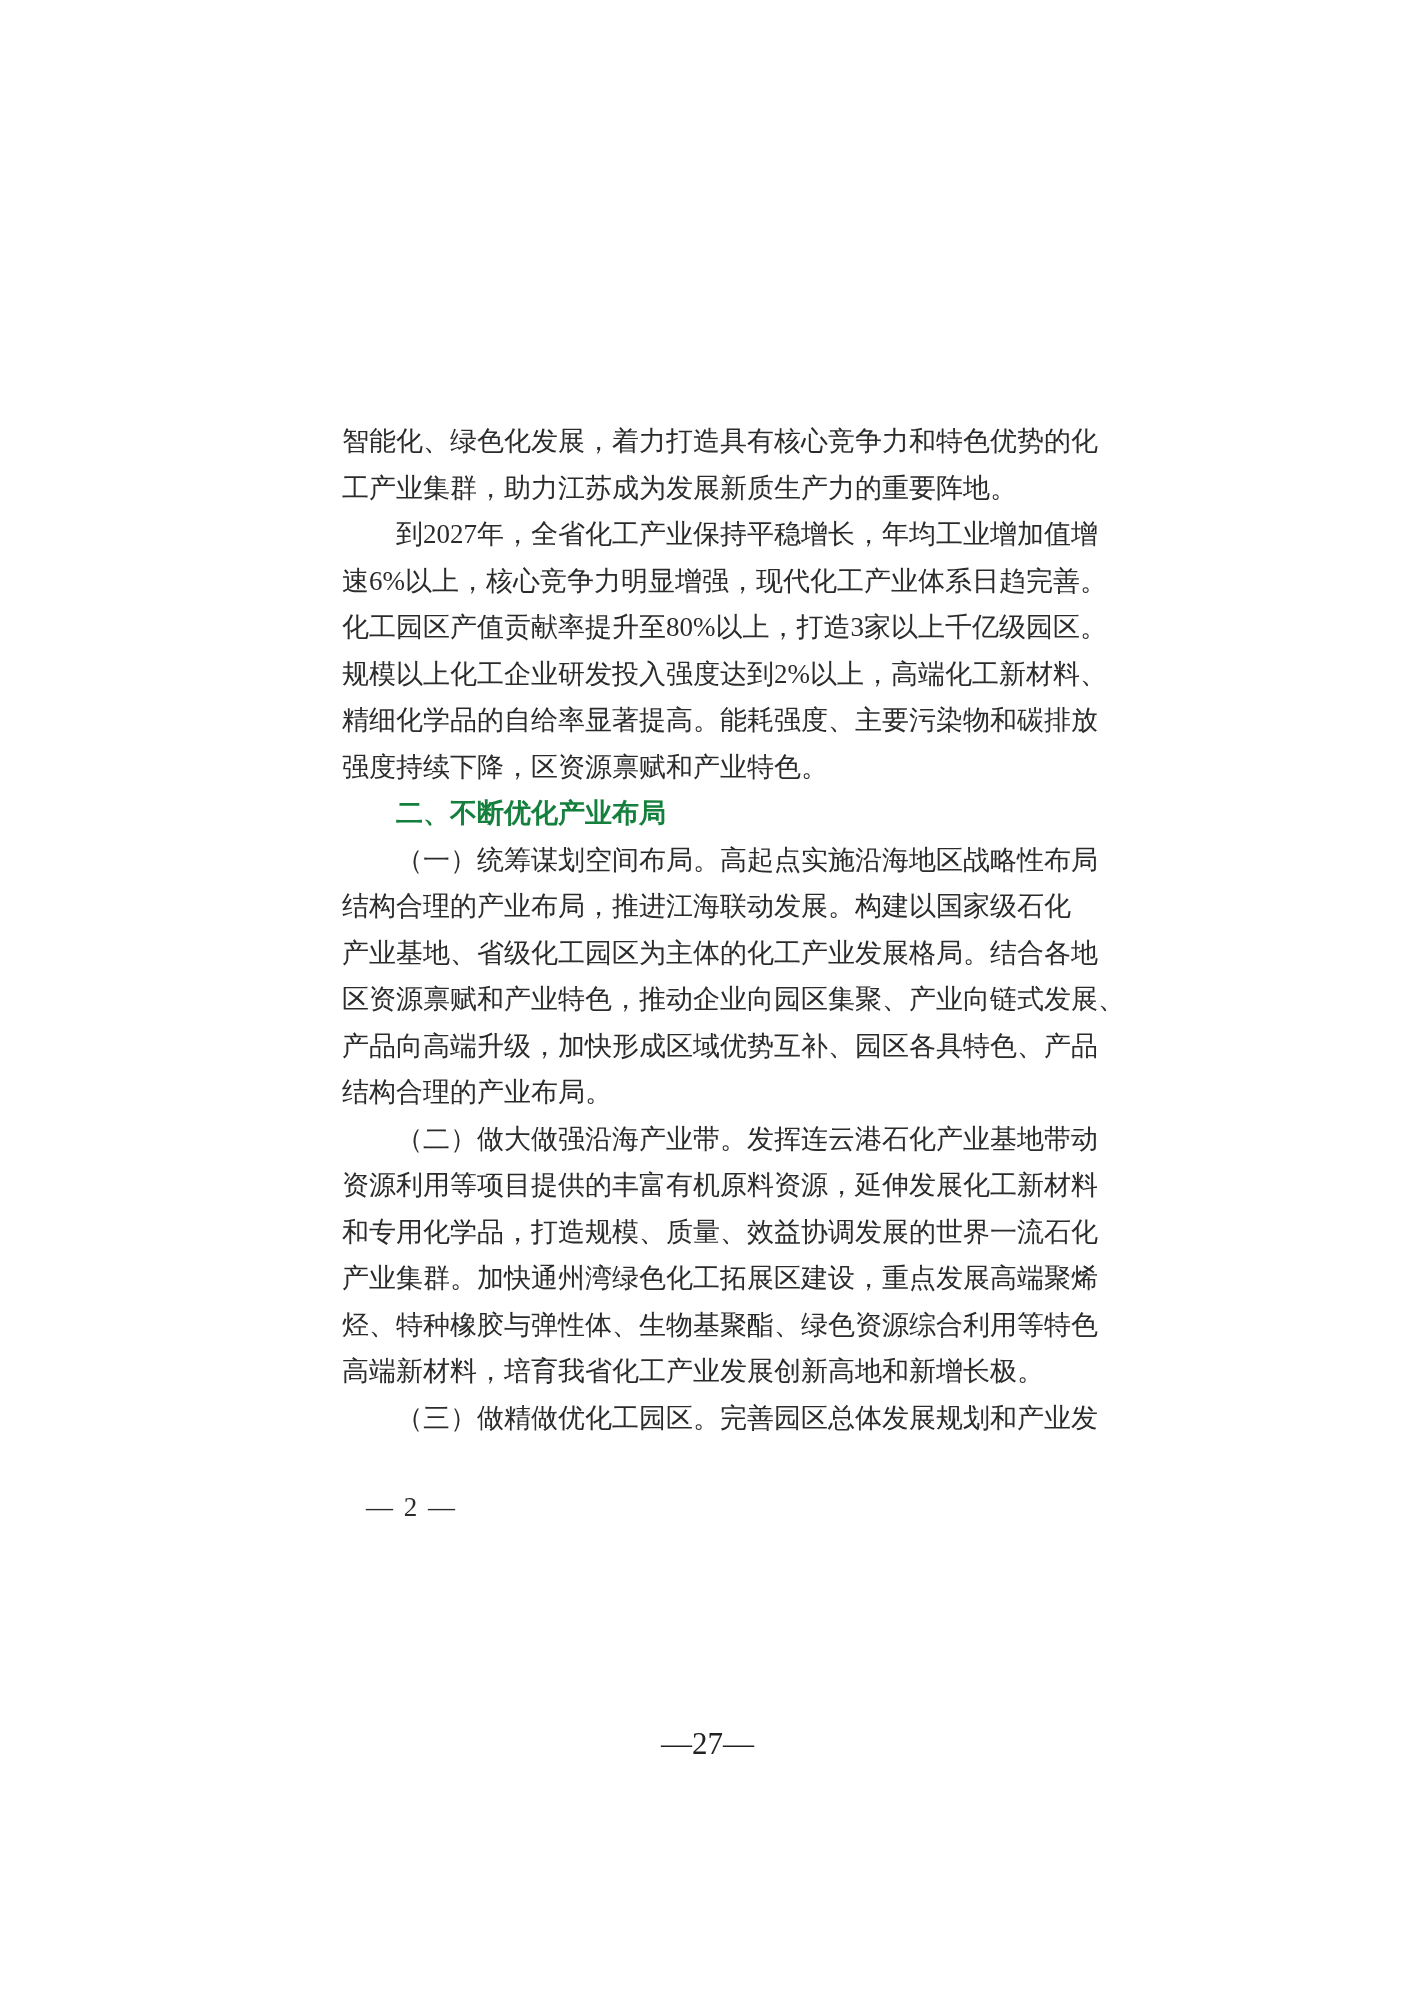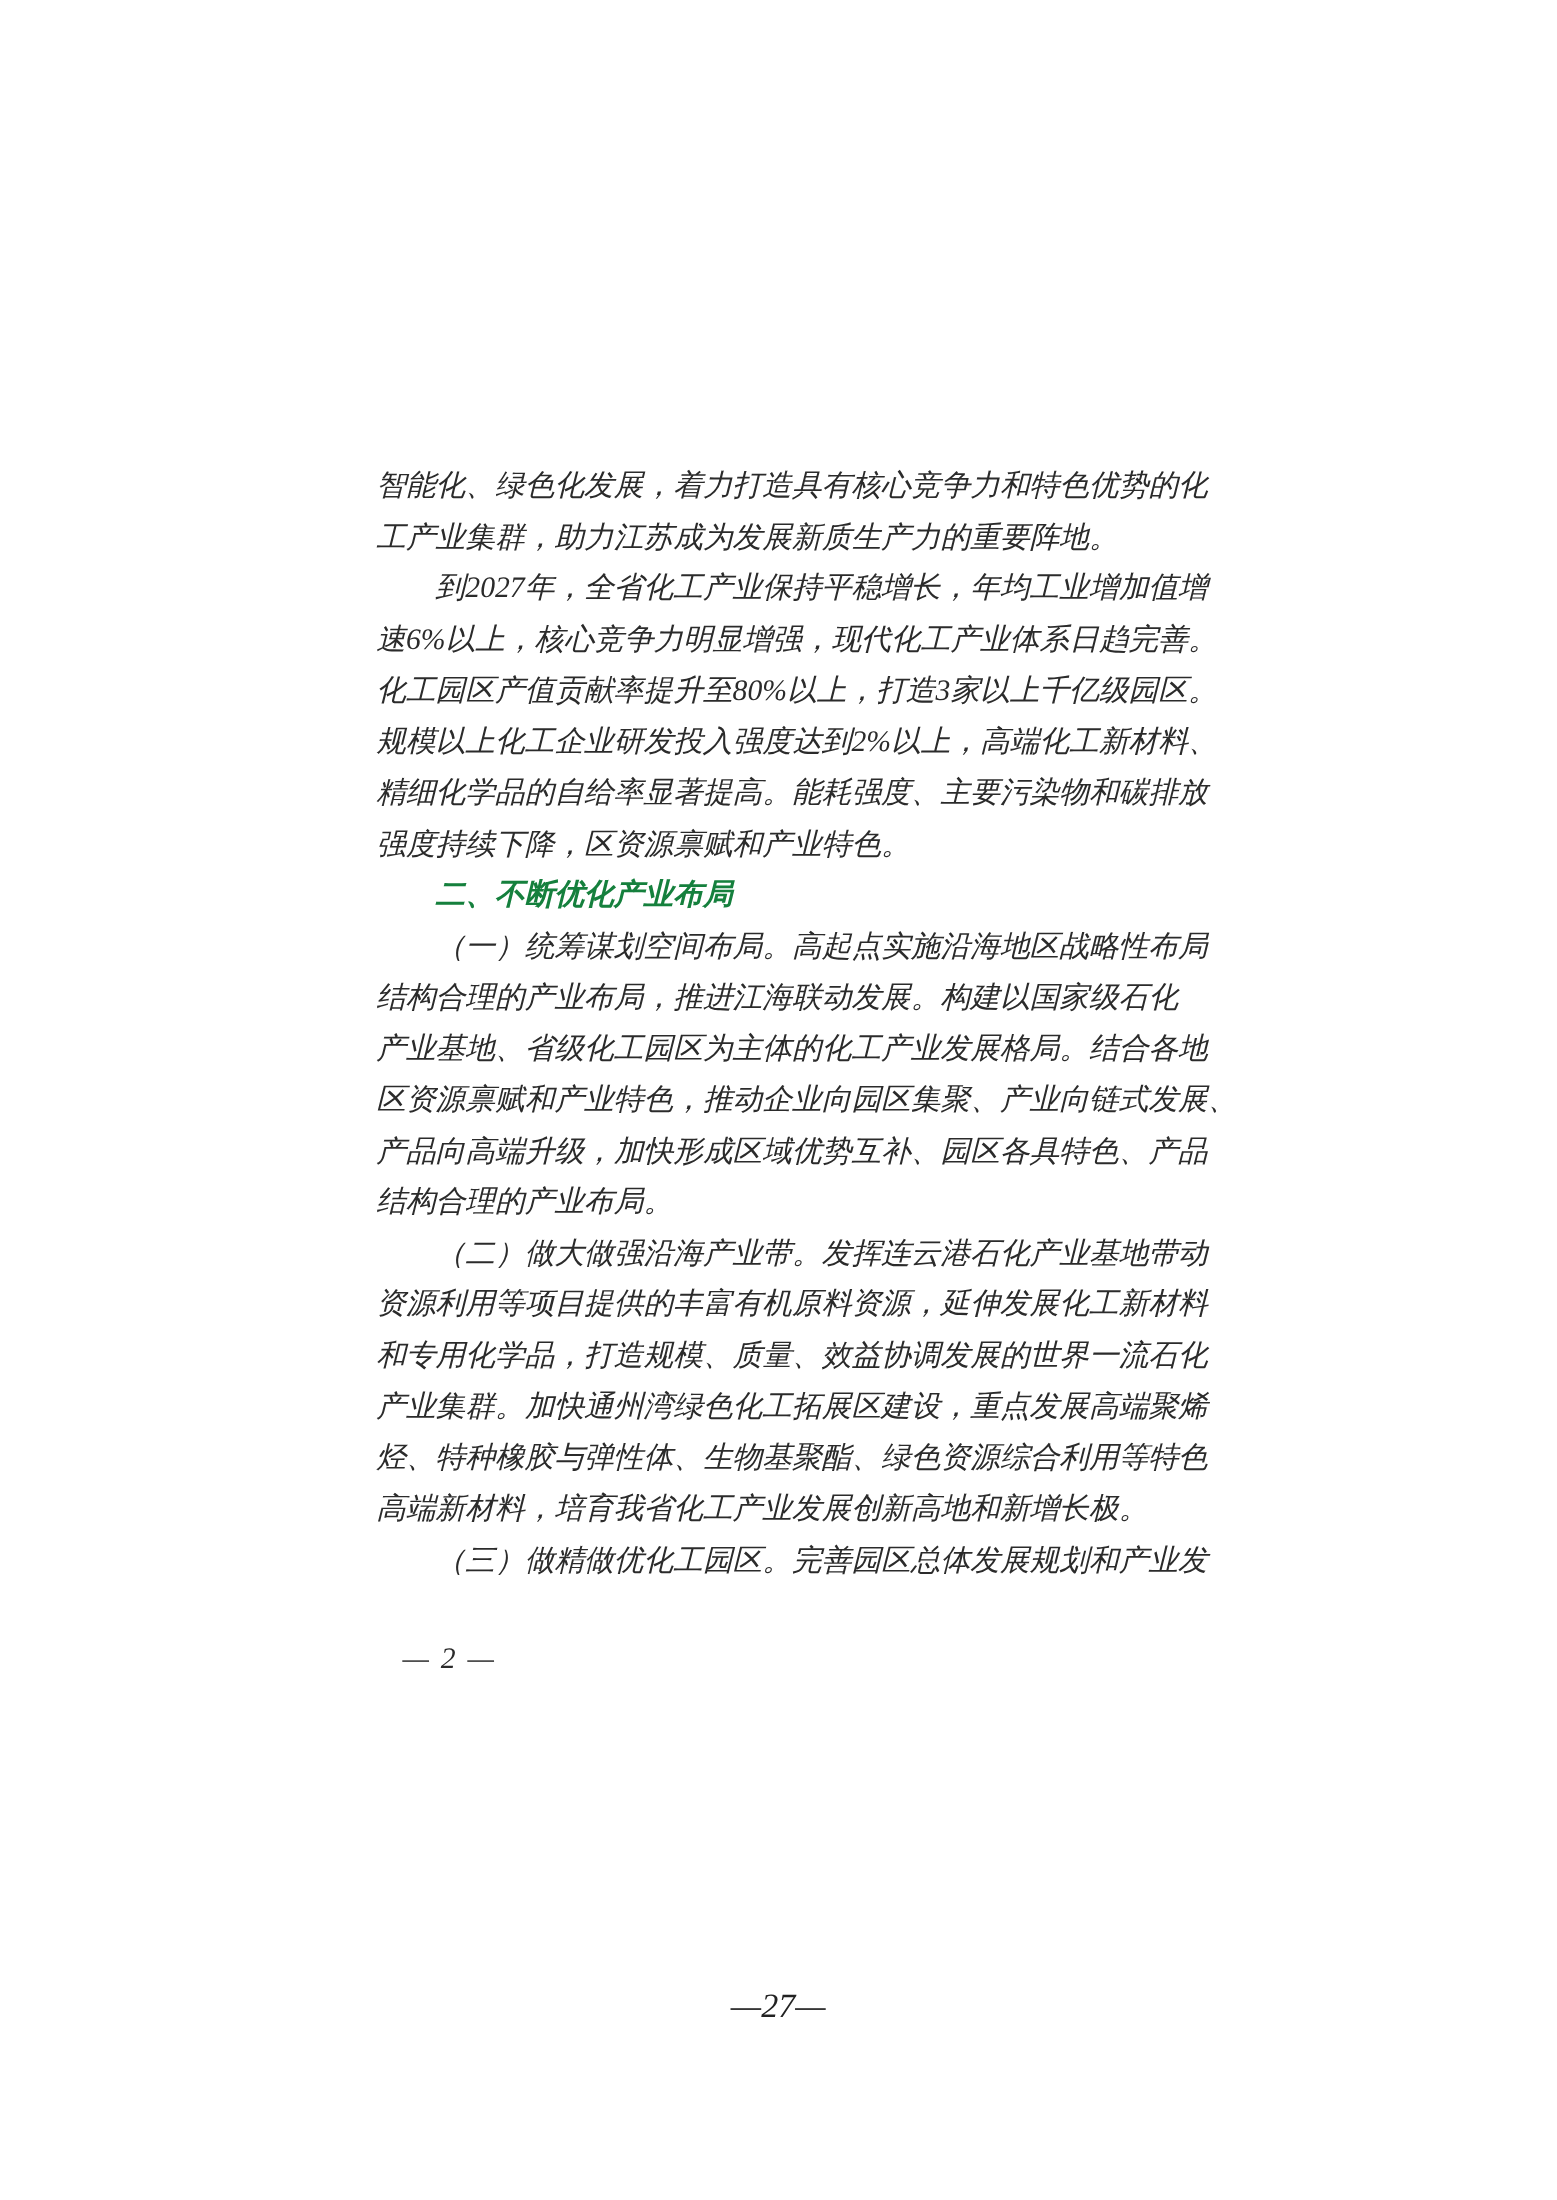--- a/index.html
+++ b/index.html
@@ -10,21 +10,20 @@
     position: relative;
     overflow: hidden;
     font-family: "Liberation Serif", serif;
   }
   .page {
     position: absolute;
     left: 0; top: 0;
     width: 1415px;
     height: 1556px;
     background: #ffffff;
-    font-style: italic;
   }
   .text-block {
     position: absolute;
     left: 342px;
     top: 418px;
     width: 762px;
   }
   .doc-line {
     height: 46.5px;
     line-height: 46.5px;
@@ -47,21 +46,21 @@
     left: 366px;
     top: 1492px;
     font-size: 27px;
     color: #2b2b2b;
     letter-spacing: 2px;
     font-family: "Liberation Serif", serif;
   }
   .footer-page-number {
     position: absolute;
     left: 0;
-    top: 1806px;
+    top: 1726px;
     width: 1415px;
     text-align: center;
     font-size: 31px;
     color: #222222;
     font-family: "Liberation Serif", serif;
   }
 </style>
 </head>
 <body>
 

